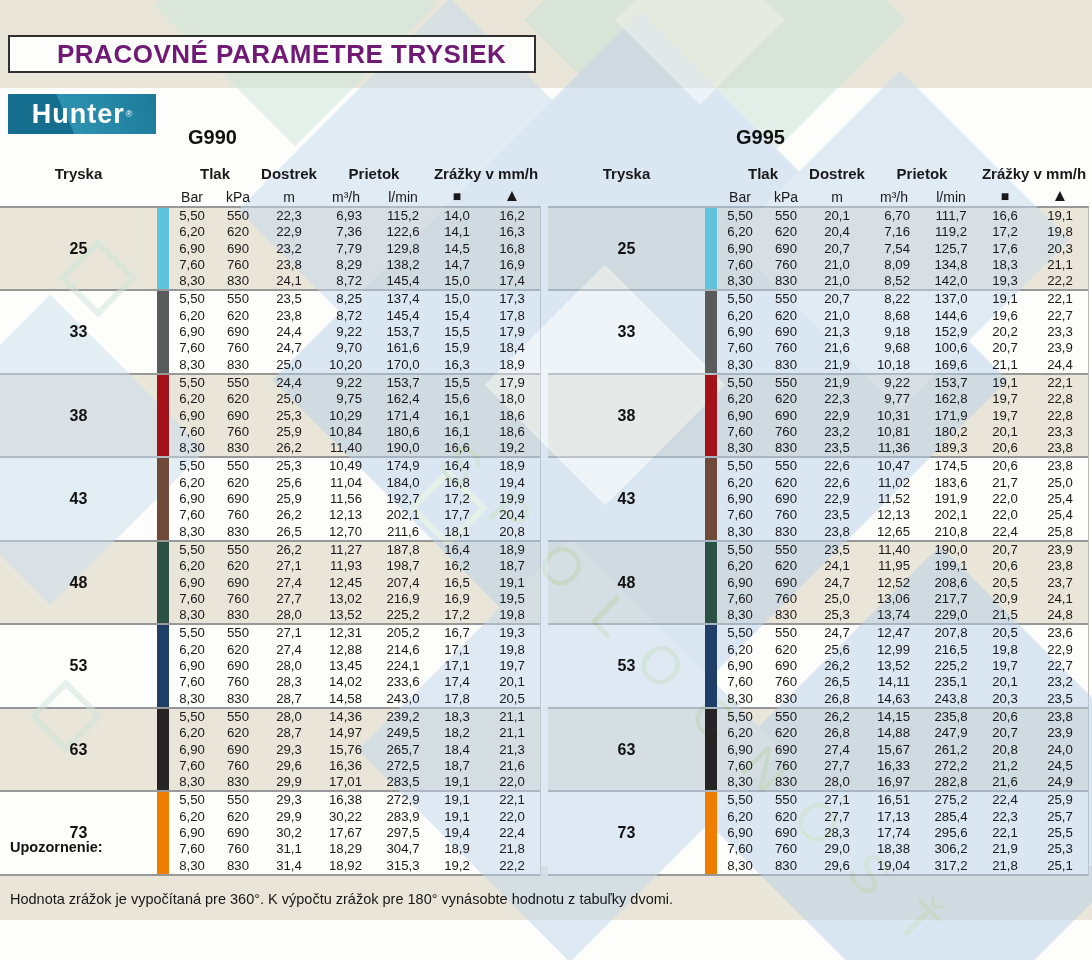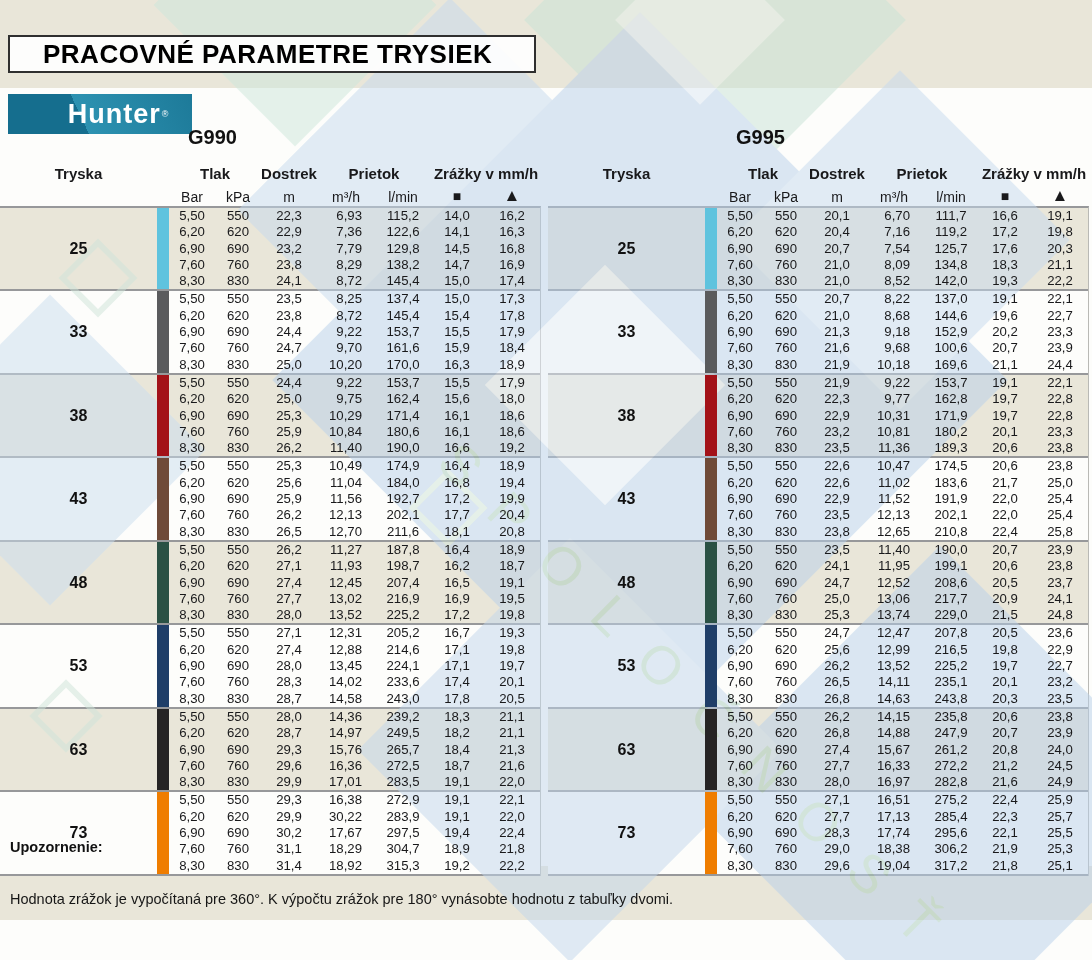--- a/index.html
+++ b/index.html
@@ -20,26 +20,26 @@
     position:absolute;left:470px;top:430px;transform:rotate(45deg);transform-origin:left top;
     font-size:54px;font-weight:400;letter-spacing:34px;color:#a9cdbc;white-space:nowrap;
   }
   
   .z3{position:relative;z-index:3;}
   
   .title-box{
     position:absolute;left:8px;top:35px;width:528px;height:38px;z-index:3;
     background:rgba(255,255,255,.9);border:2px solid #2f2f2f;box-sizing:border-box;
   }
-  .title-box .t{line-height:34px;padding-left:33px;font-size:26px;font-weight:bold;letter-spacing:.5px;color:#000000;white-space:nowrap;}
+  .title-box .t{line-height:34px;padding-left:47px;font-size:26px;font-weight:bold;letter-spacing:.5px;color:#701a75;white-space:nowrap;}
   
   .logo{
     position:absolute;left:8px;top:94px;width:148px;height:40px;z-index:3;
     background:linear-gradient(65deg,#156e8e 40%,#2d92b1 40%,#1d7a99 100%);
-    display:flex;align-items:center;justify-content:center;padding-left:36px;
+    display:flex;align-items:center;justify-content:center;
   }
   .logo .b{color:#fff;font-size:27px;font-weight:bold;letter-spacing:1px;}
   .logo .r{color:#fff;font-size:9px;vertical-align:super;margin-left:1px;}
   
   .table{position:absolute;top:126px;width:541px;}
   .model-label{margin-left:188px;height:30px;font-size:20px;font-weight:bold;color:#111;}
   .grid{display:grid;grid-template-columns:157px 12px 46px 46px 56px 58px 56px 52px 58px;}
   .header-row{height:26px;align-items:end;font-size:15px;font-weight:bold;}
   .header-row div{text-align:center;white-space:nowrap;}
   .units-row{height:24px;align-items:end;font-size:14px;padding-bottom:1px;box-sizing:border-box;}

